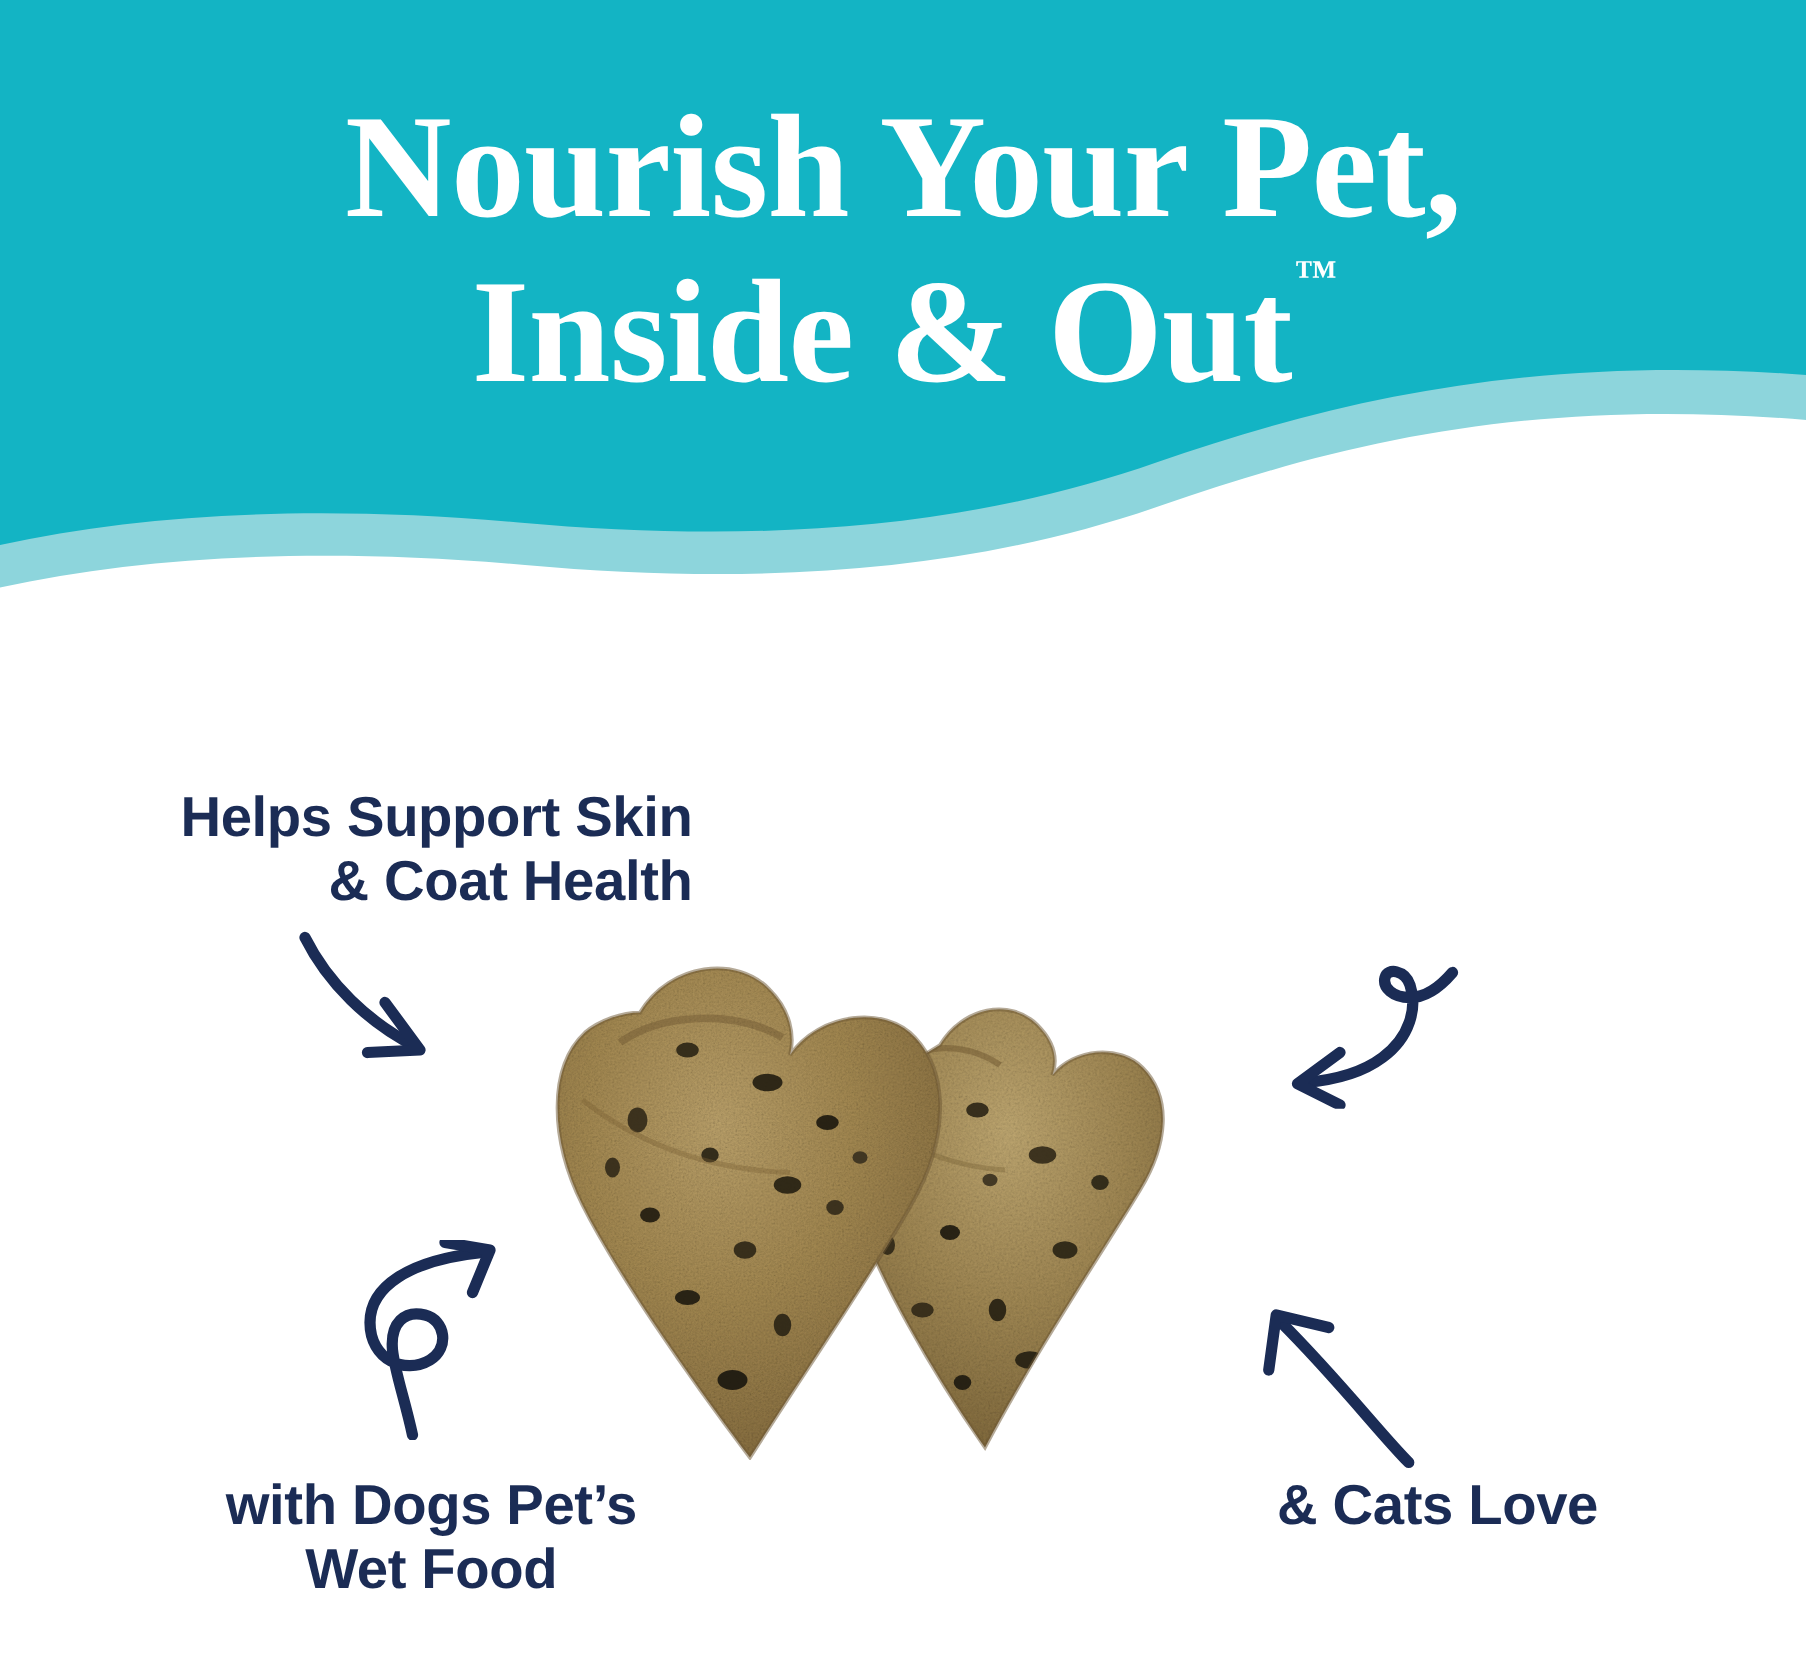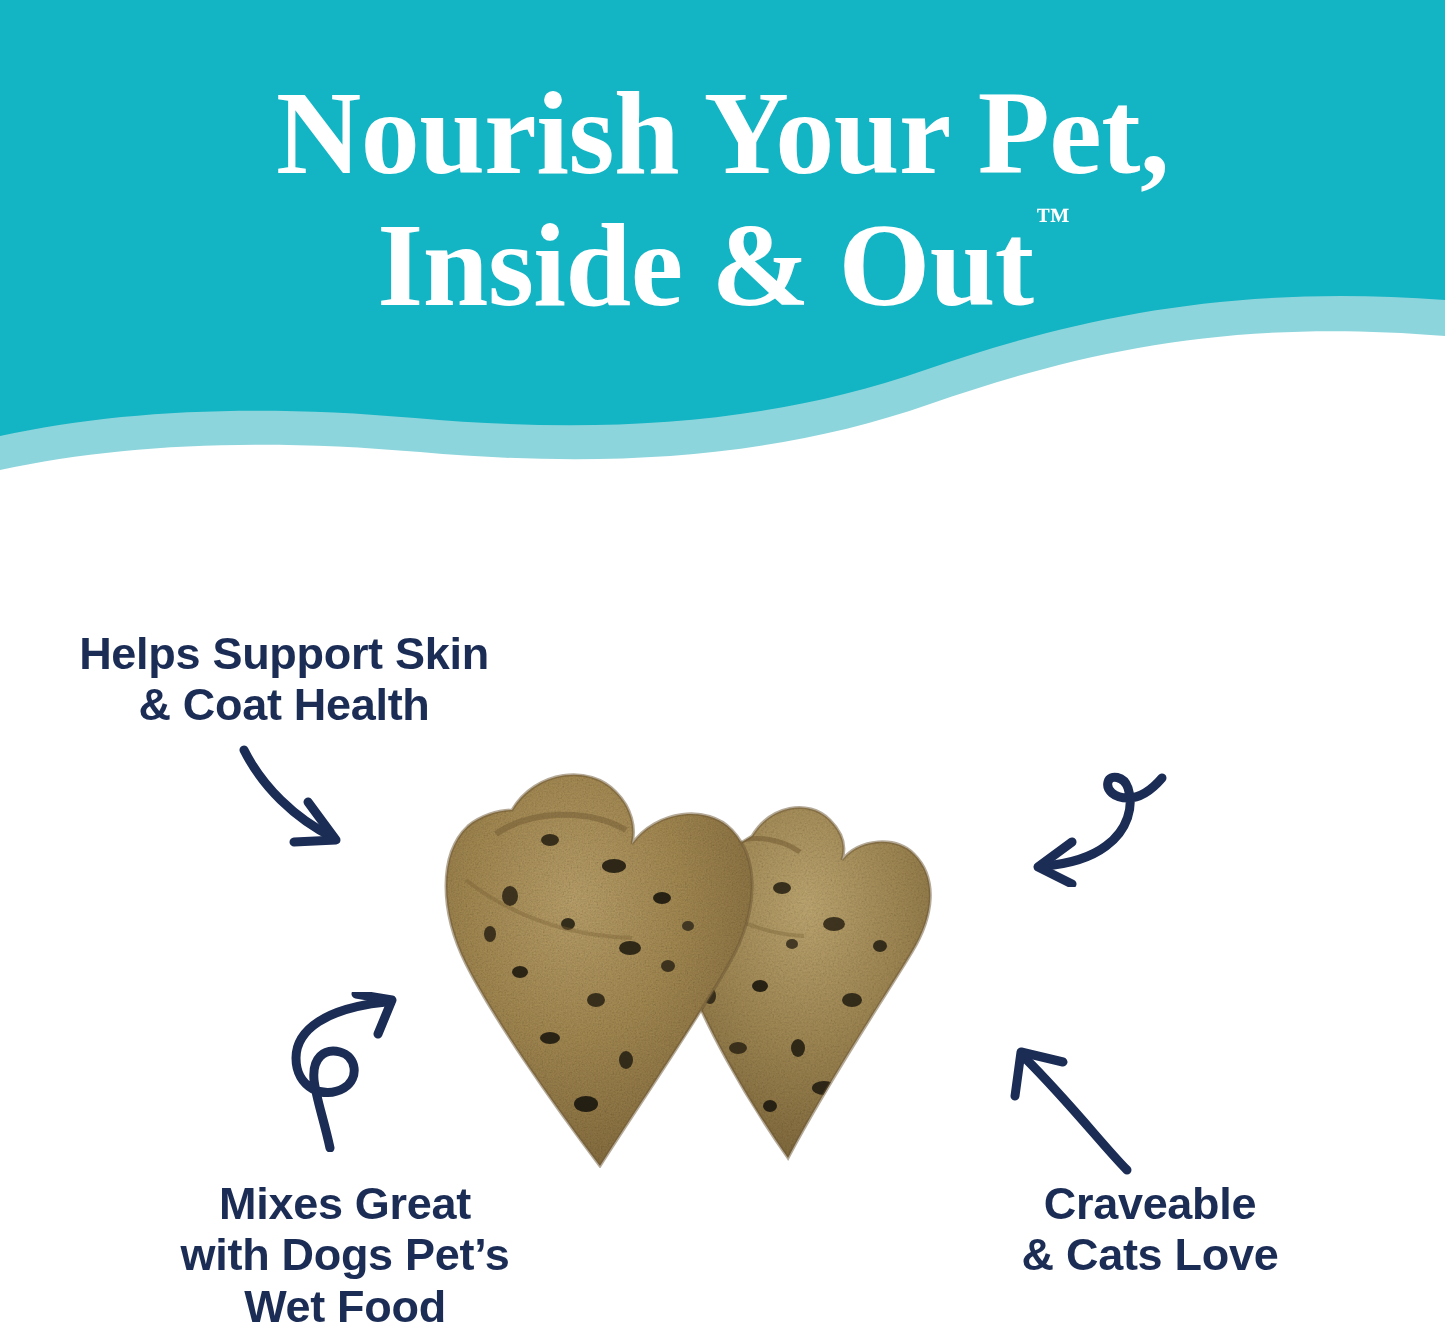--- a/index.html
+++ b/index.html
@@ -65,21 +65,21 @@
     color: #1B2C55;
     font-family: "Liberation Sans", sans-serif;
     font-weight: bold;
     font-size: 45px;
     line-height: 1.14;
     text-align: center;
     letter-spacing: -0.3px;
   }
   .feature-label .line { display: block; white-space: nowrap; }
 
-  #label-skin-coat { left: 14px;   top: 628px;  width: 540px; }
+  #label-skin-coat { left: 14px;   top: 628px;  width: 540px; text-align: right; }
   #label-gut       { left: 915px;  top: 630px;  width: 480px; }
   #label-mixes     { left: 110px;  top: 1178px; width: 470px; }
   #label-crave     { left: 900px;  top: 1178px; width: 500px; }
 
   
   .arrow {
     position: absolute;
     pointer-events: none;
   }
   #arrow-skin-coat { left: 236px; top: 742px;  width: 140px; height: 110px; }
@@ -254,23 +254,21 @@
     </svg>
   </div>
 
   <div class="feature-label" id="label-skin-coat">
     <span class="line">Helps Support Skin</span>
     <span class="line">&amp; Coat Health</span>
   </div>
 
 
   <div class="feature-label" id="label-mixes">
-    <span class="line">Mixes Great</span>
     <span class="line">with Dogs Pet’s</span>
     <span class="line">Wet Food</span>
   </div>
 
   <div class="feature-label" id="label-crave">
-    <span class="line">Craveable</span>
     <span class="line">&amp; Cats Love</span>
   </div>
 
 </div>
 
 </body></html>

